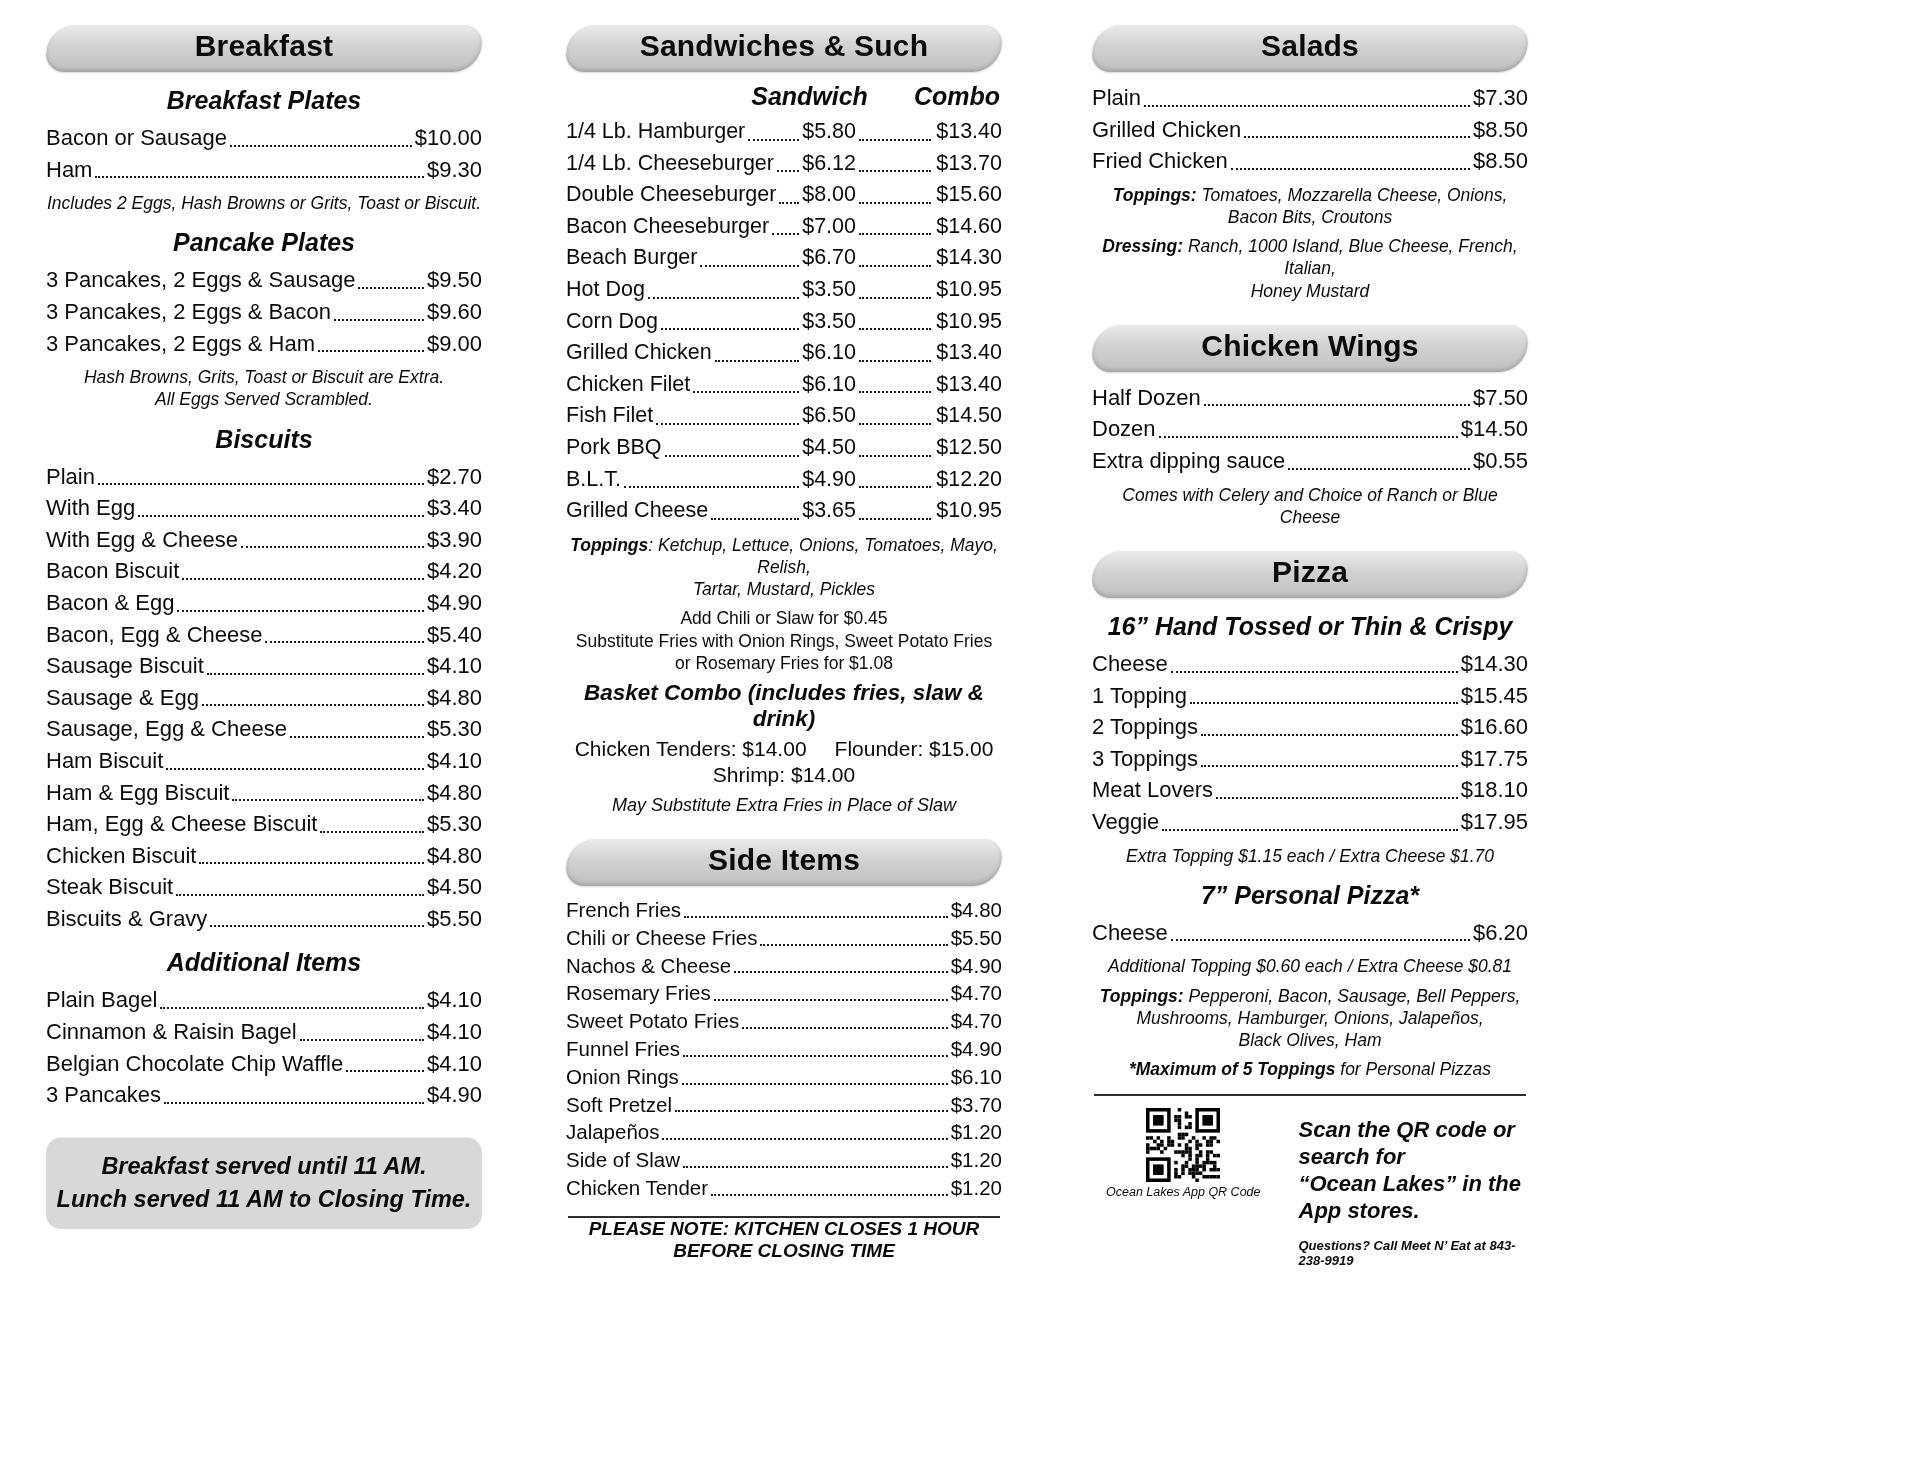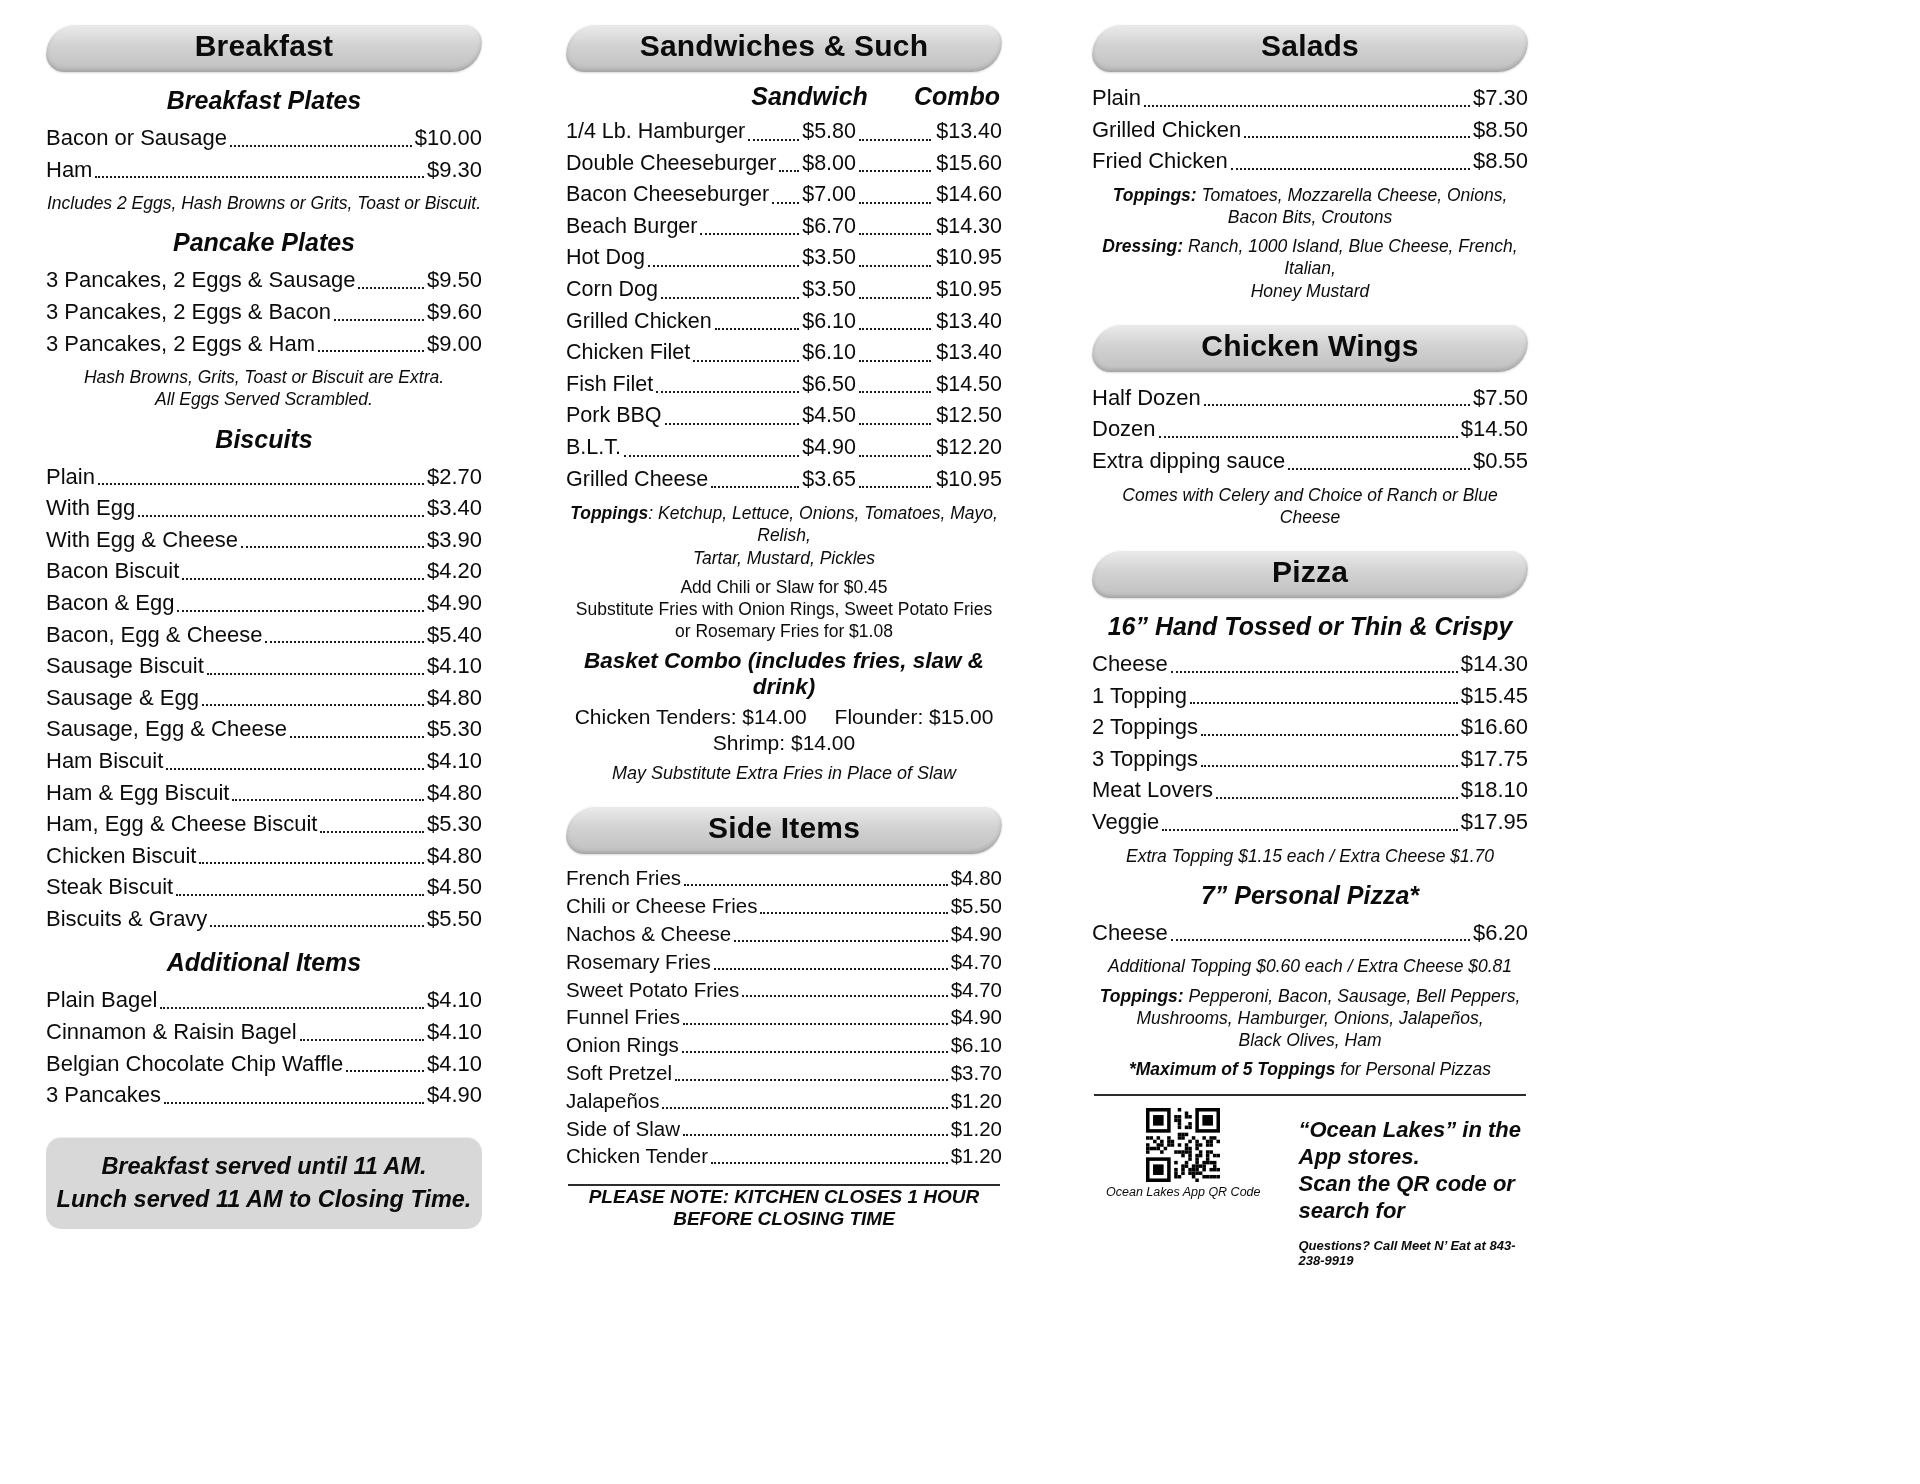--- a/index.html
+++ b/index.html
@@ -235,20 +235,27 @@
         <span class="h1">Sandwich</span>
         <span class="h2">Combo</span>
       </div>
       <div class="items two">
         <div class="row">
           <span class="nm">1/4 Lb. Hamburger</span>
           <span class="dots"></span>
           <span class="p1">$5.80</span>
           <span class="dots fixed"></span>
           <span class="p2">$13.40</span>
+        </div>
+        <div class="row">
+          <span class="nm">1/4 Lb. Cheeseburger</span>
+          <span class="dots"></span>
+          <span class="p1">$6.12</span>
+          <span class="dots fixed"></span>
+          <span class="p2">$13.70</span>
         </div>
         <div class="row">
           <span class="nm">Double Cheeseburger</span>
           <span class="dots"></span>
           <span class="p1">$8.00</span>
           <span class="dots fixed"></span>
           <span class="p2">$15.60</span>
         </div>
         <div class="row">
           <span class="nm">Bacon Cheeseburger</span>
@@ -627,19 +634,19 @@
             <rect x="56" y="0" width="28" height="28" fill="#000"></rect>
             <rect x="60" y="4" width="20" height="20" fill="#fff"></rect>
             <rect x="64" y="8" width="12" height="12" fill="#000"></rect>
             <rect x="0" y="56" width="28" height="28" fill="#000"></rect>
             <rect x="4" y="60" width="20" height="20" fill="#fff"></rect>
             <rect x="8" y="64" width="12" height="12" fill="#000"></rect>
           </svg>
           <div class="qrcaption">Ocean Lakes App QR Code</div>
         </div>
         <div class="qrright">
+          <div class="qline">Scan the QR code or search for</div>
           <div class="qline">“Ocean Lakes” in the App stores.</div>
-          <div class="qline">Scan the QR code or search for</div>
           <div class="qphone">Questions? Call Meet N’ Eat at 843-238-9919</div>
         </div>
       </div>
     </div>
   </div>
 
 </body></html>

